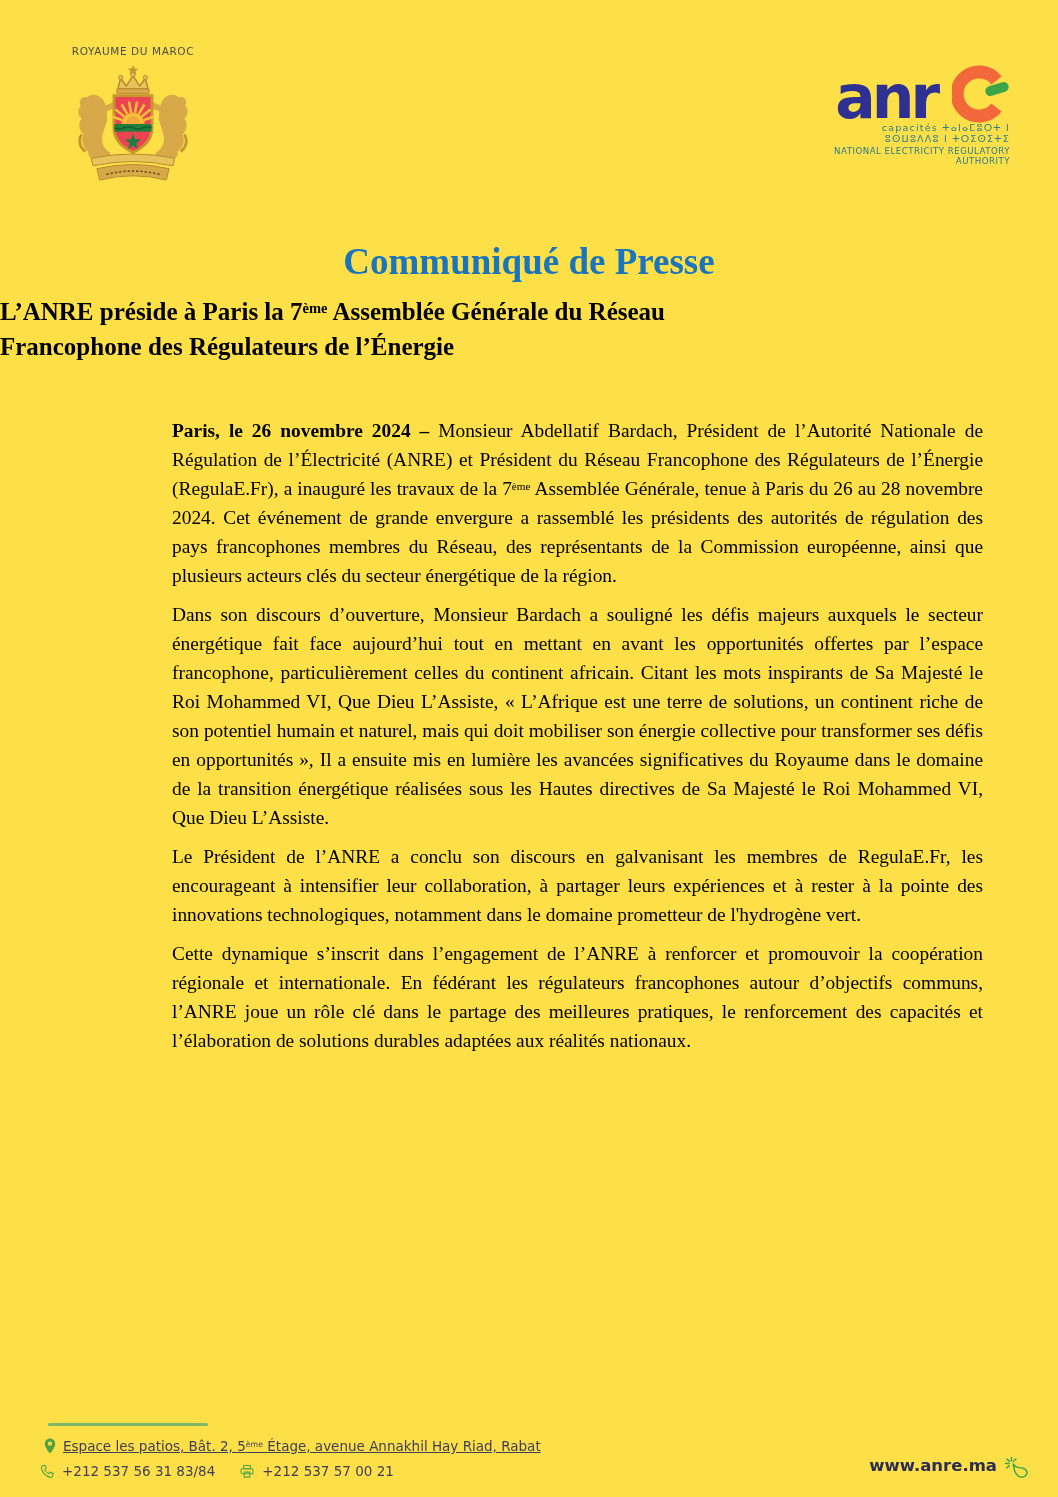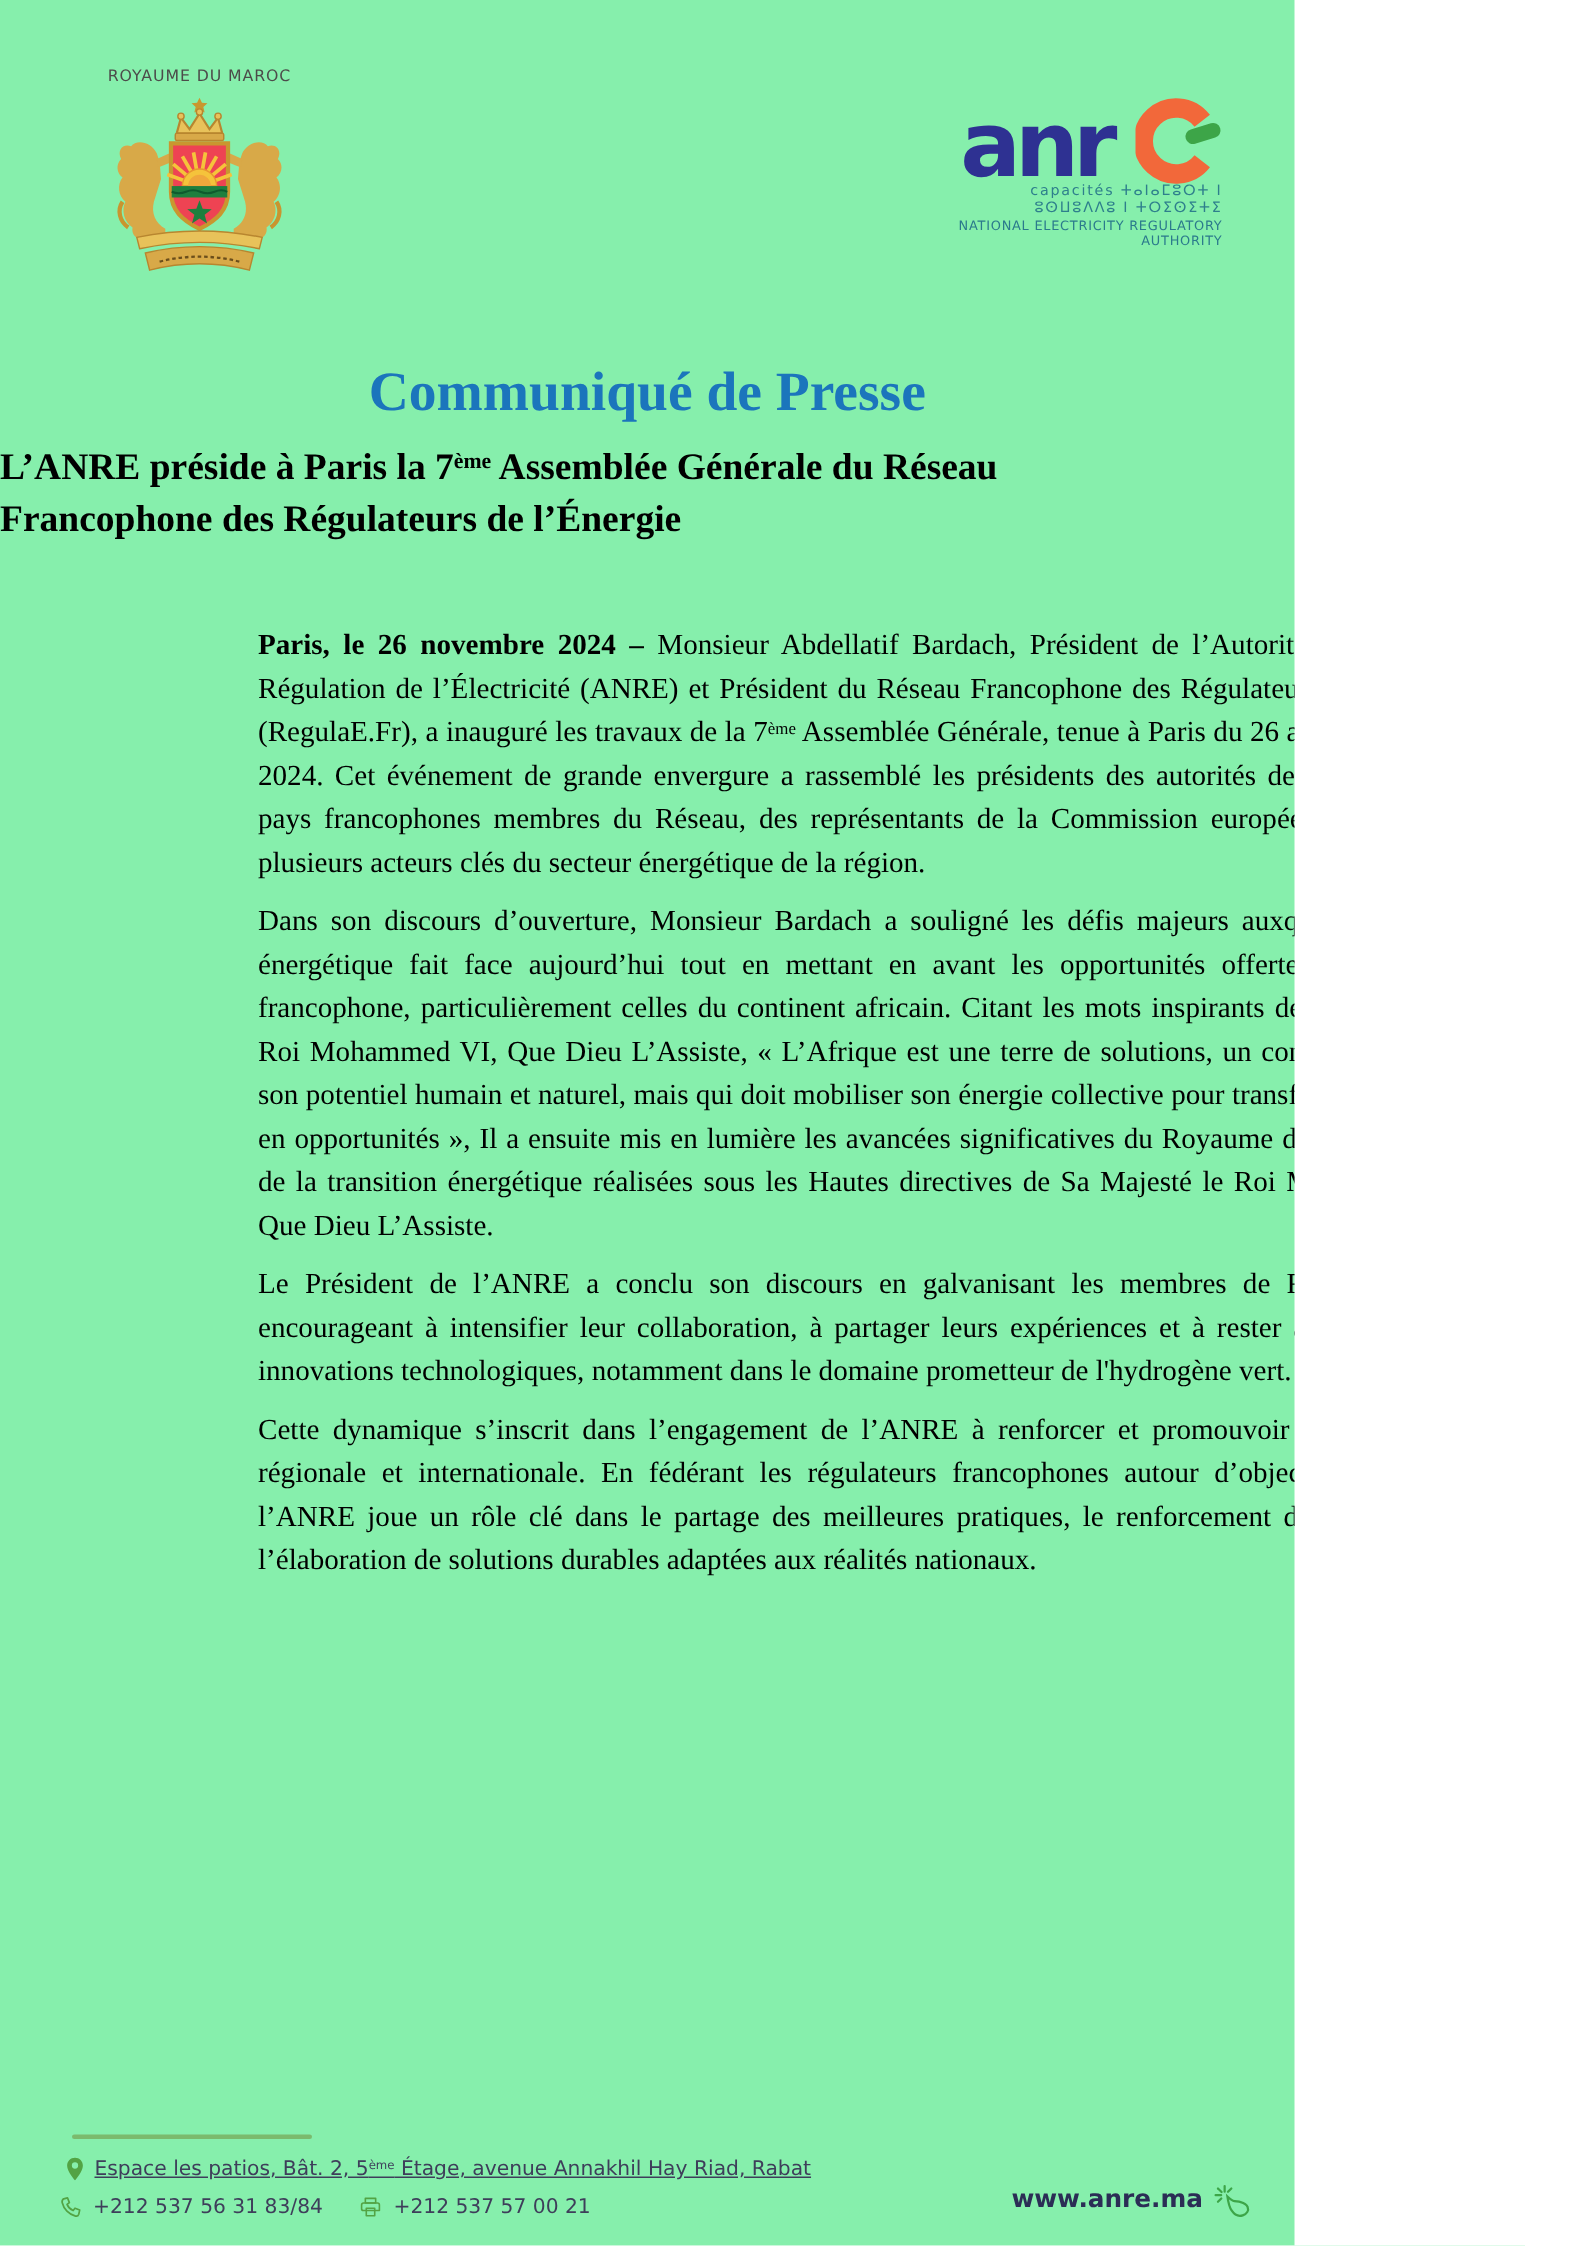--- a/index.html
+++ b/index.html
@@ -1,19 +1,19 @@
 <!DOCTYPE html>
 <html><head>
 <meta charset="utf-8">
 <style>
   html,body{margin:0;padding:0;background:#ffffff;}
   .page{
     position:relative;
-    width:863px;height:1497px;
-    background:#86efac;
+    width:1058px;height:1497px;
+    background:#fde047;
     font-family:"Liberation Serif", serif;
     overflow:hidden;
   }
   
   .royal-block{position:absolute;left:66px;top:45px;width:134px;text-align:center;}
   .kingdom-label{
     font-family:"DejaVu Sans", sans-serif;
     font-size:10.5px;letter-spacing:.6px;color:#4c4c4a;white-space:nowrap;
   }
   .crest{margin-top:5px;}

